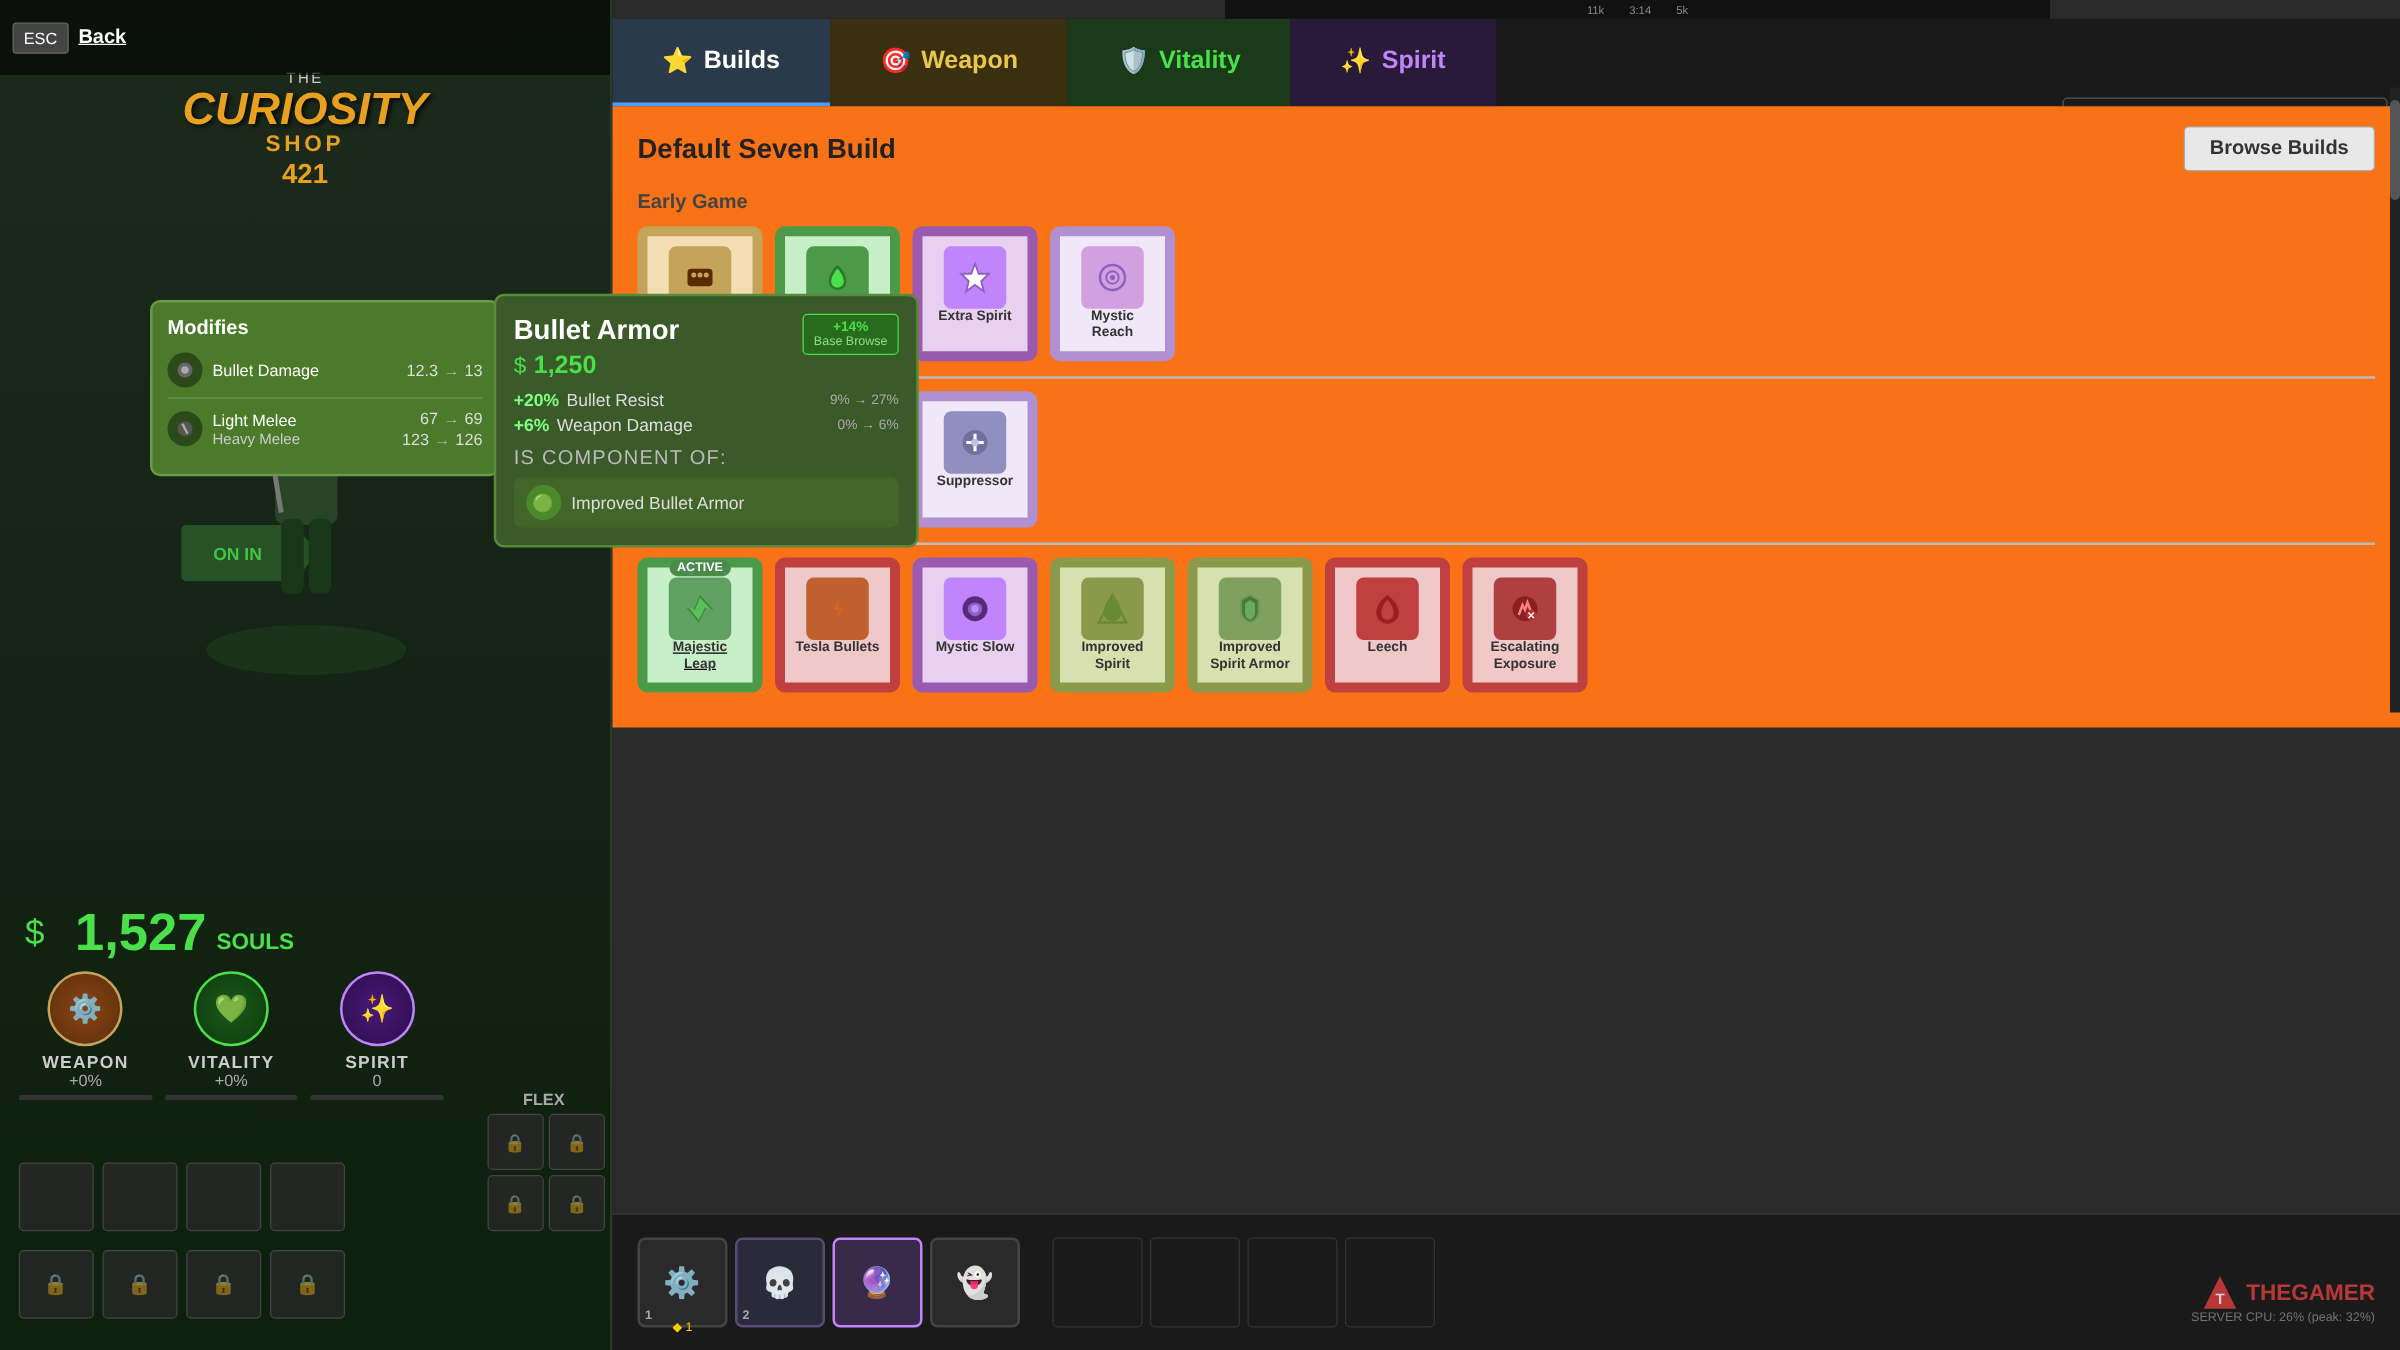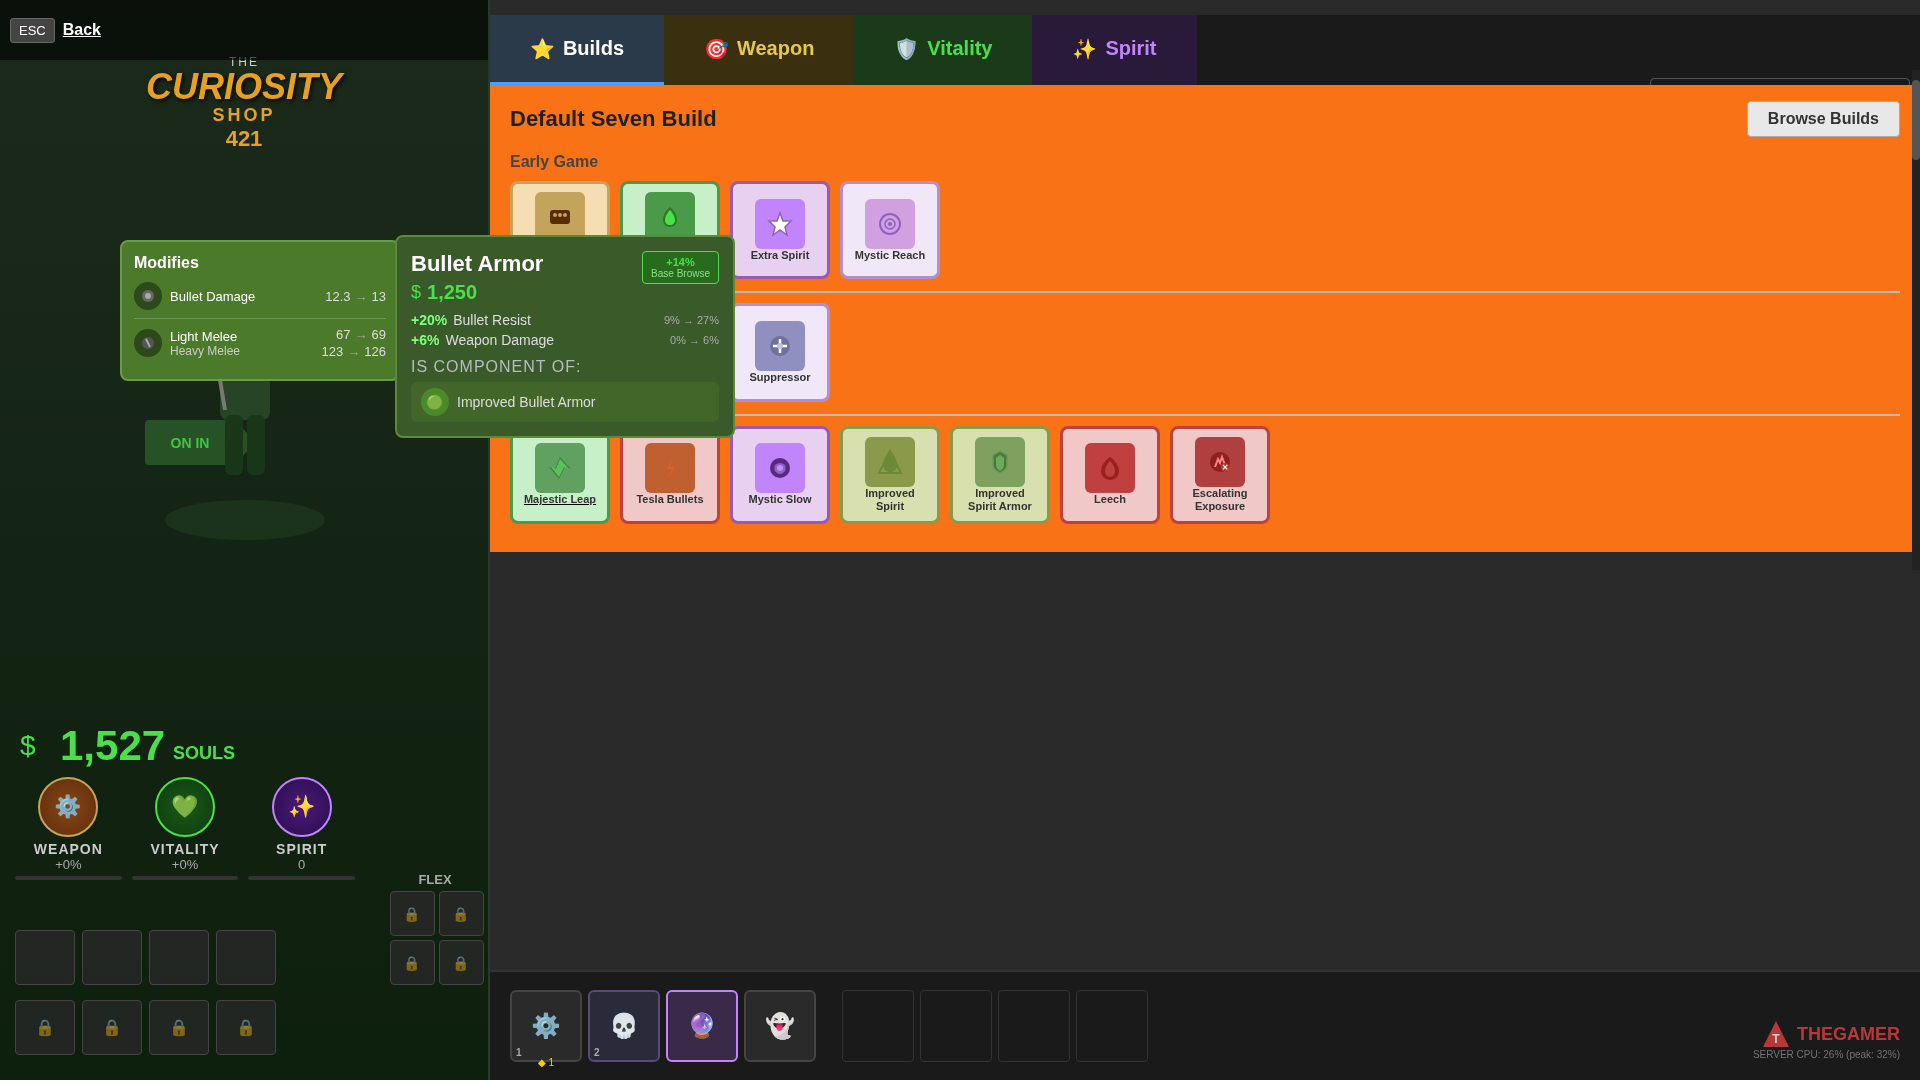--- a/index.html
+++ b/index.html
@@ -336,29 +336,28 @@
     .items-row {
       display: flex;
       gap: 10px;
       margin-bottom: 12px;
       flex-wrap: wrap;
     }
 
     .item-card {
       width: 100px;
       background: #e8e8e8;
-      border: 3px solid #15803d;
+      border: 8px solid #15803d;
       border-radius: 8px;
       padding: 8px;
       display: flex;
       flex-direction: column;
       align-items: center;
       cursor: pointer;
       position: relative;
-      justify-content: center;
     }
 
     .item-card.orange { background: #f5deb3; border-color: #c4a45a; }
     .item-card.green { background: #c8f0c8; border-color: #4a9a4a; }
     .item-card.purple { background: #e8d0f0; border-color: #9a5ab0; }
     .item-card.light-purple { background: #f0e8f8; border-color: #b090d0; }
     .item-card.olive { background: #d8e0b0; border-color: #8a9a4a; }
     .item-card.pink-red { background: #f0c8c8; border-color: #c04040; }
     .item-card.blue-gray { background: #c8d8e8; border-color: #5080a0; }
 
@@ -816,20 +815,31 @@
       <div class="flex-slot locked"></div>
       <div class="flex-slot locked"></div>
       <div class="flex-slot locked"></div>
       <div class="flex-slot locked"></div>
     </div>
   </div>
 </div>
 
 <div class="main-panel">
 
+  <div class="top-mini-bar">
+    <div class="mini-stat">
+        <span>11k</span>
+      </div>
+    <div class="mini-stat">
+        <span>3:14</span>
+      </div>
+    <div class="mini-stat">
+        <span>5k</span>
+      </div>
+  </div>
 
   <div class="tab-bar" style="margin-top:15px;">
     <div class="tab tab-builds active">
       <span class="tab-icon">⭐</span>
       <span>Builds</span>
     </div>
     <div class="tab tab-weapon">
       <span class="tab-icon">🎯</span>
       <span>Weapon</span>
     </div>

